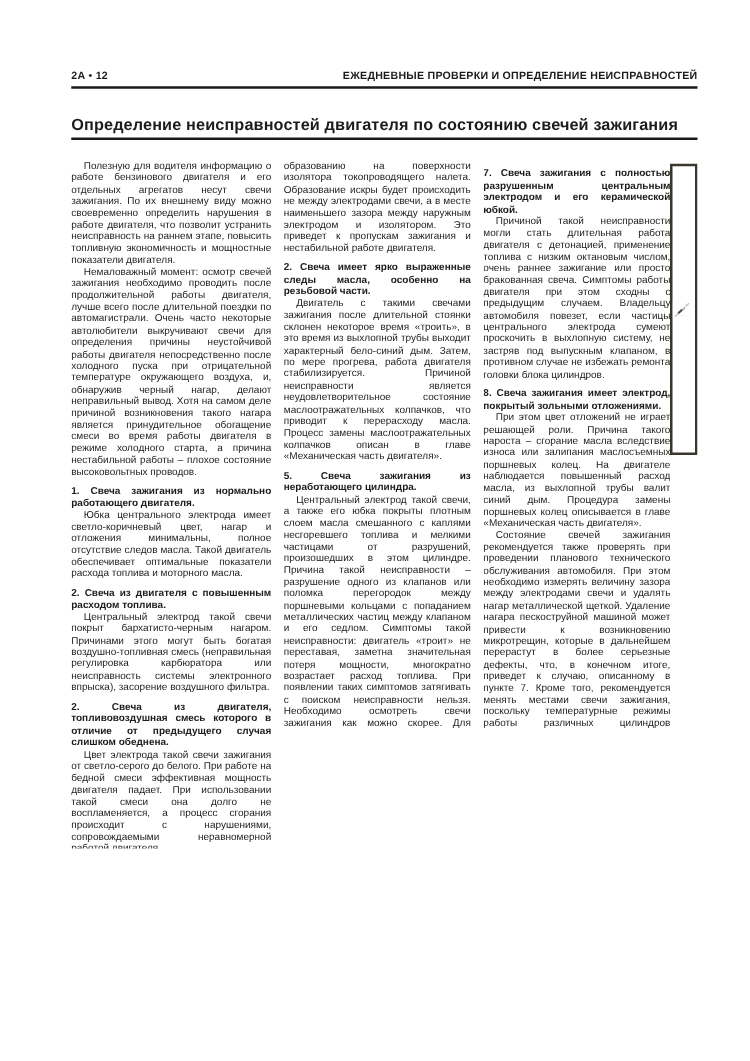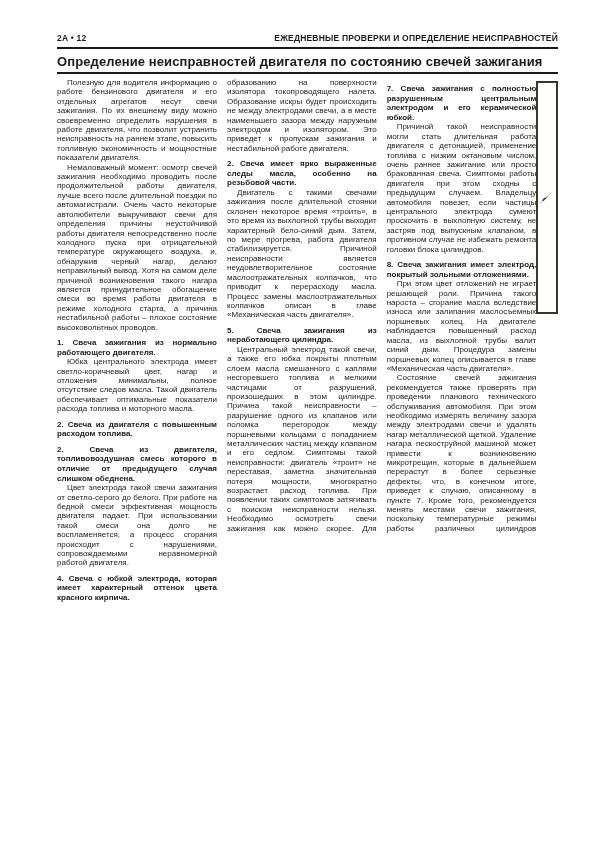--- a/index.html
+++ b/index.html
@@ -3,29 +3,29 @@
 <meta charset="utf-8">
 <style>
   html,body{margin:0;padding:0;background:#ffffff;}
   .page{
     position:relative;
     width:600px;height:679px;
     background:#ffffff;
     font-family:"Liberation Sans","DejaVu Sans",sans-serif;
     color:#1c1c1a;
     box-sizing:border-box;
-    padding:33px 42px 0 57px;
+    padding:55px 42px 0 57px;
     overflow:hidden;
   }
   .hdr{display:flex;justify-content:space-between;align-items:flex-end;
        font-size:8.5px;font-weight:bold;letter-spacing:.2px;line-height:10px;}
   .rule{border:none;border-top:2px solid #1b1b19;margin:4px 0 0;}
-  .page-title{font-size:13px;font-weight:bold;margin:5px 0 0;line-height:15px;letter-spacing:.1px;}
+  .page-title{font-size:13px;font-weight:bold;margin:21px 0 0;line-height:15px;letter-spacing:.1px;}
   .title-rule{margin-top:3px;}
-  .content{display:flex;gap:10px;margin-top:4px;height:698px;overflow:hidden;}
+  .content{display:flex;gap:10px;margin-top:16px;height:698px;overflow:hidden;}
   .col{flex:1 1 0;font-size:8px;line-height:9.4px;text-align:justify;hyphens:auto;-webkit-hyphens:auto;overflow:hidden;}
   .col p{margin:0;text-indent:10px;}
   .col p.flush{text-indent:0;}
   .col h4{margin:6px 0 0;font-size:8px;line-height:9.6px;font-weight:bold;}
   .col-1{flex:0 0 160px;}
   .right-wrap{flex:1 1 auto;display:flex;flex-direction:row;min-width:0;}
   .cols23{display:flex;gap:10px;height:456px;overflow:hidden;}
   .figure-frame{
     margin-top:3px;
     height:229px;
@@ -54,20 +54,21 @@
   <h1 class="page-title">Определение неисправностей двигателя по состоянию свечей зажигания</h1>
   <hr class="rule title-rule">
 
   <div class="content">
     <div class="col col-1">
         <p>Полезную для водителя информацию о работе бензинового двигателя и его отдельных агрегатов несут свечи зажигания. По их внешнему виду можно своевременно определить нарушения в работе двигателя, что позволит устранить неисправность на раннем этапе, повысить топливную экономичность и мощностные показатели двигателя.</p>
         <p>Немаловажный момент: осмотр свечей зажигания необходимо проводить после продолжительной работы двигателя, лучше всего после длительной поездки по автомагистрали. Очень часто некоторые автолюбители выкручивают свечи для определения причины неустойчивой работы двигателя непосредственно после холодного пуска при отрицательной температуре окружающего воздуха, и, обнаружив черный нагар, делают неправильный вывод. Хотя на самом деле причиной возникновения такого нагара является принудительное обогащение смеси во время работы двигателя в режиме холодного старта, а причина нестабильной работы – плохое состояние высоковольтных проводов.</p>
         <h4>1. Свеча зажигания из нормально работающего двигателя.</h4>
         <p>Юбка центрального электрода имеет светло-коричневый цвет, нагар и отложения минимальны, полное отсутствие следов масла. Такой двигатель обеспечивает оптимальные показатели расхода топлива и моторного масла.</p>
         <h4>2. Свеча из двигателя с повышенным расходом топлива.</h4>
+        <p>Центральный электрод такой свечи покрыт бархатисто-черным нагаром. Причинами этого могут быть богатая воздушно-топливная смесь (неправильная регулировка карбюратора или неисправность системы электронного впрыска), засорение воздушного фильтра.</p>
         <h4>2. Свеча из двигателя, топливовоздушная смесь которого в отличие от предыдущего случая слишком обеднена.</h4>
         <p>Цвет электрода такой свечи зажигания от светло-серого до белого. При работе на бедной смеси эффективная мощность двигателя падает. При использовании такой смеси она долго не воспламеняется, а процесс сгорания происходит с нарушениями, сопровождаемыми неравномерной работой двигателя.</p>
         <h4>4. Свеча с юбкой электрода, которая имеет характерный оттенок цвета красного кирпича.</h4>
       </div>
 
     <div class="right-wrap">
       <div class="cols23">
         <div class="col">
             <p class="flush">образованию на поверхности изолятора токопроводящего налета. Образование искры будет происходить не между электродами свечи, а в месте наименьшего зазора между наружным электродом и изолятором. Это приведет к пропускам зажигания и нестабильной работе двигателя.</p>
             <h4>2. Свеча имеет ярко выраженные следы масла, особенно на резьбовой части.</h4>

